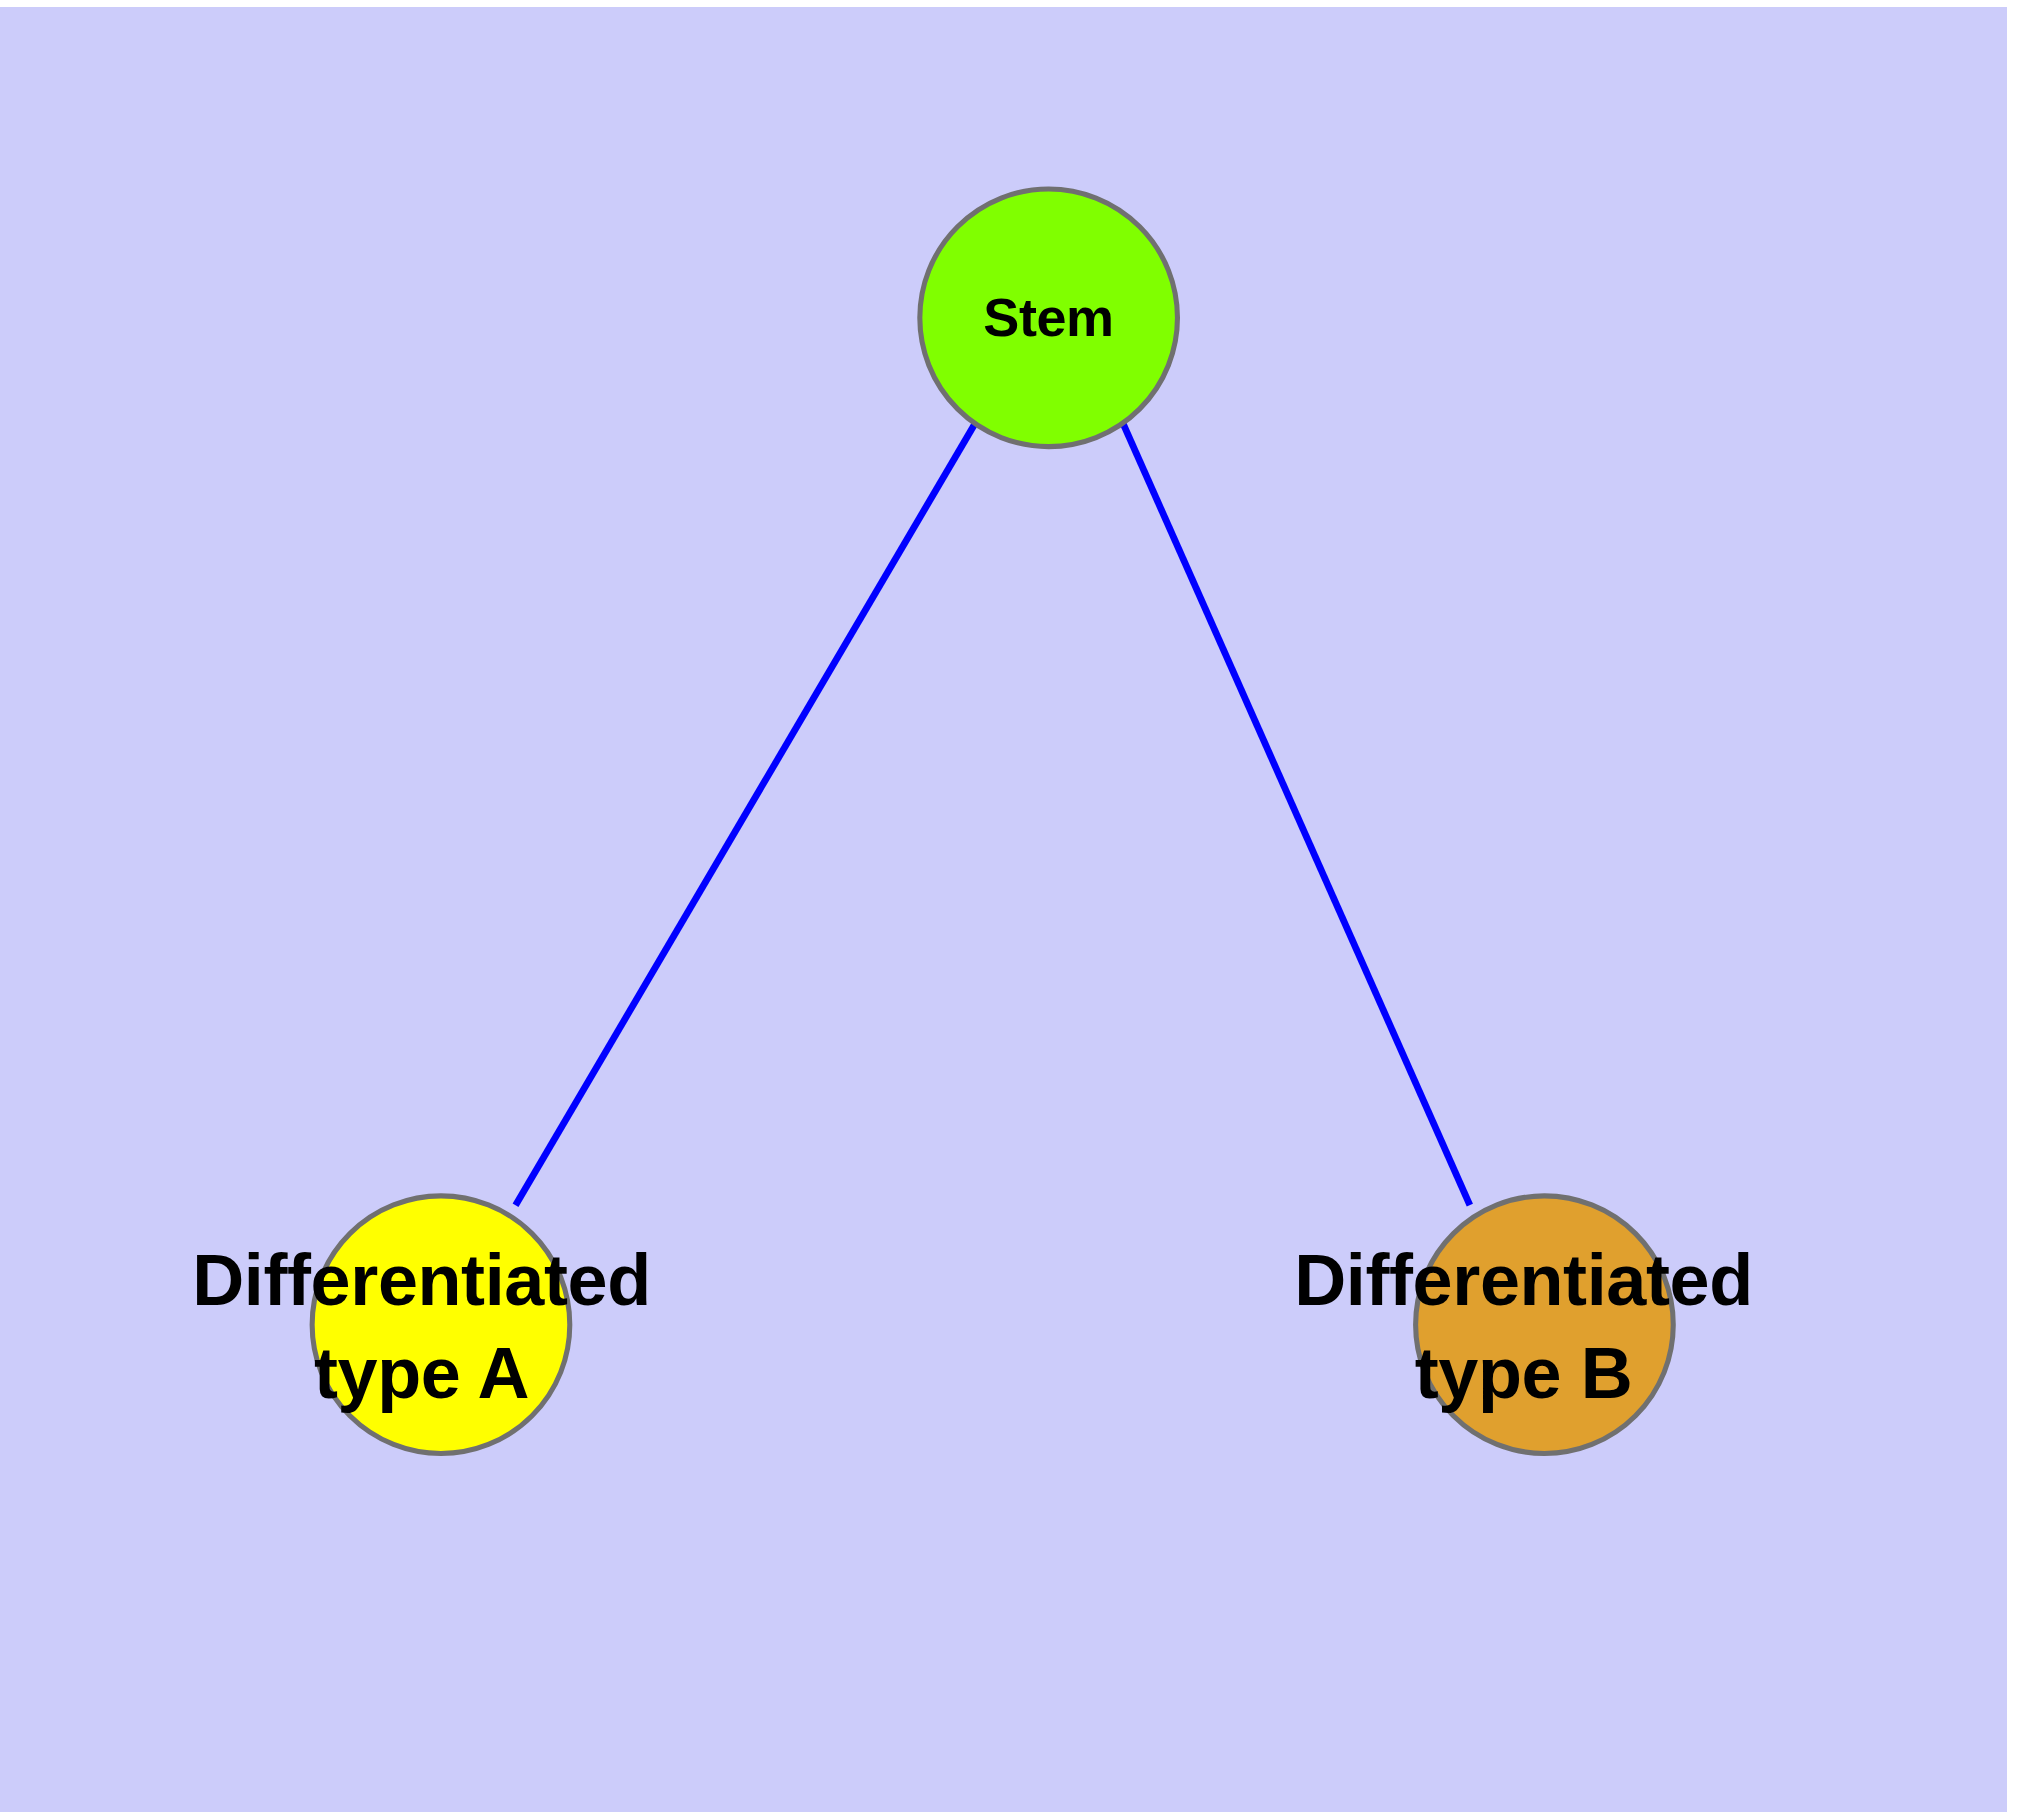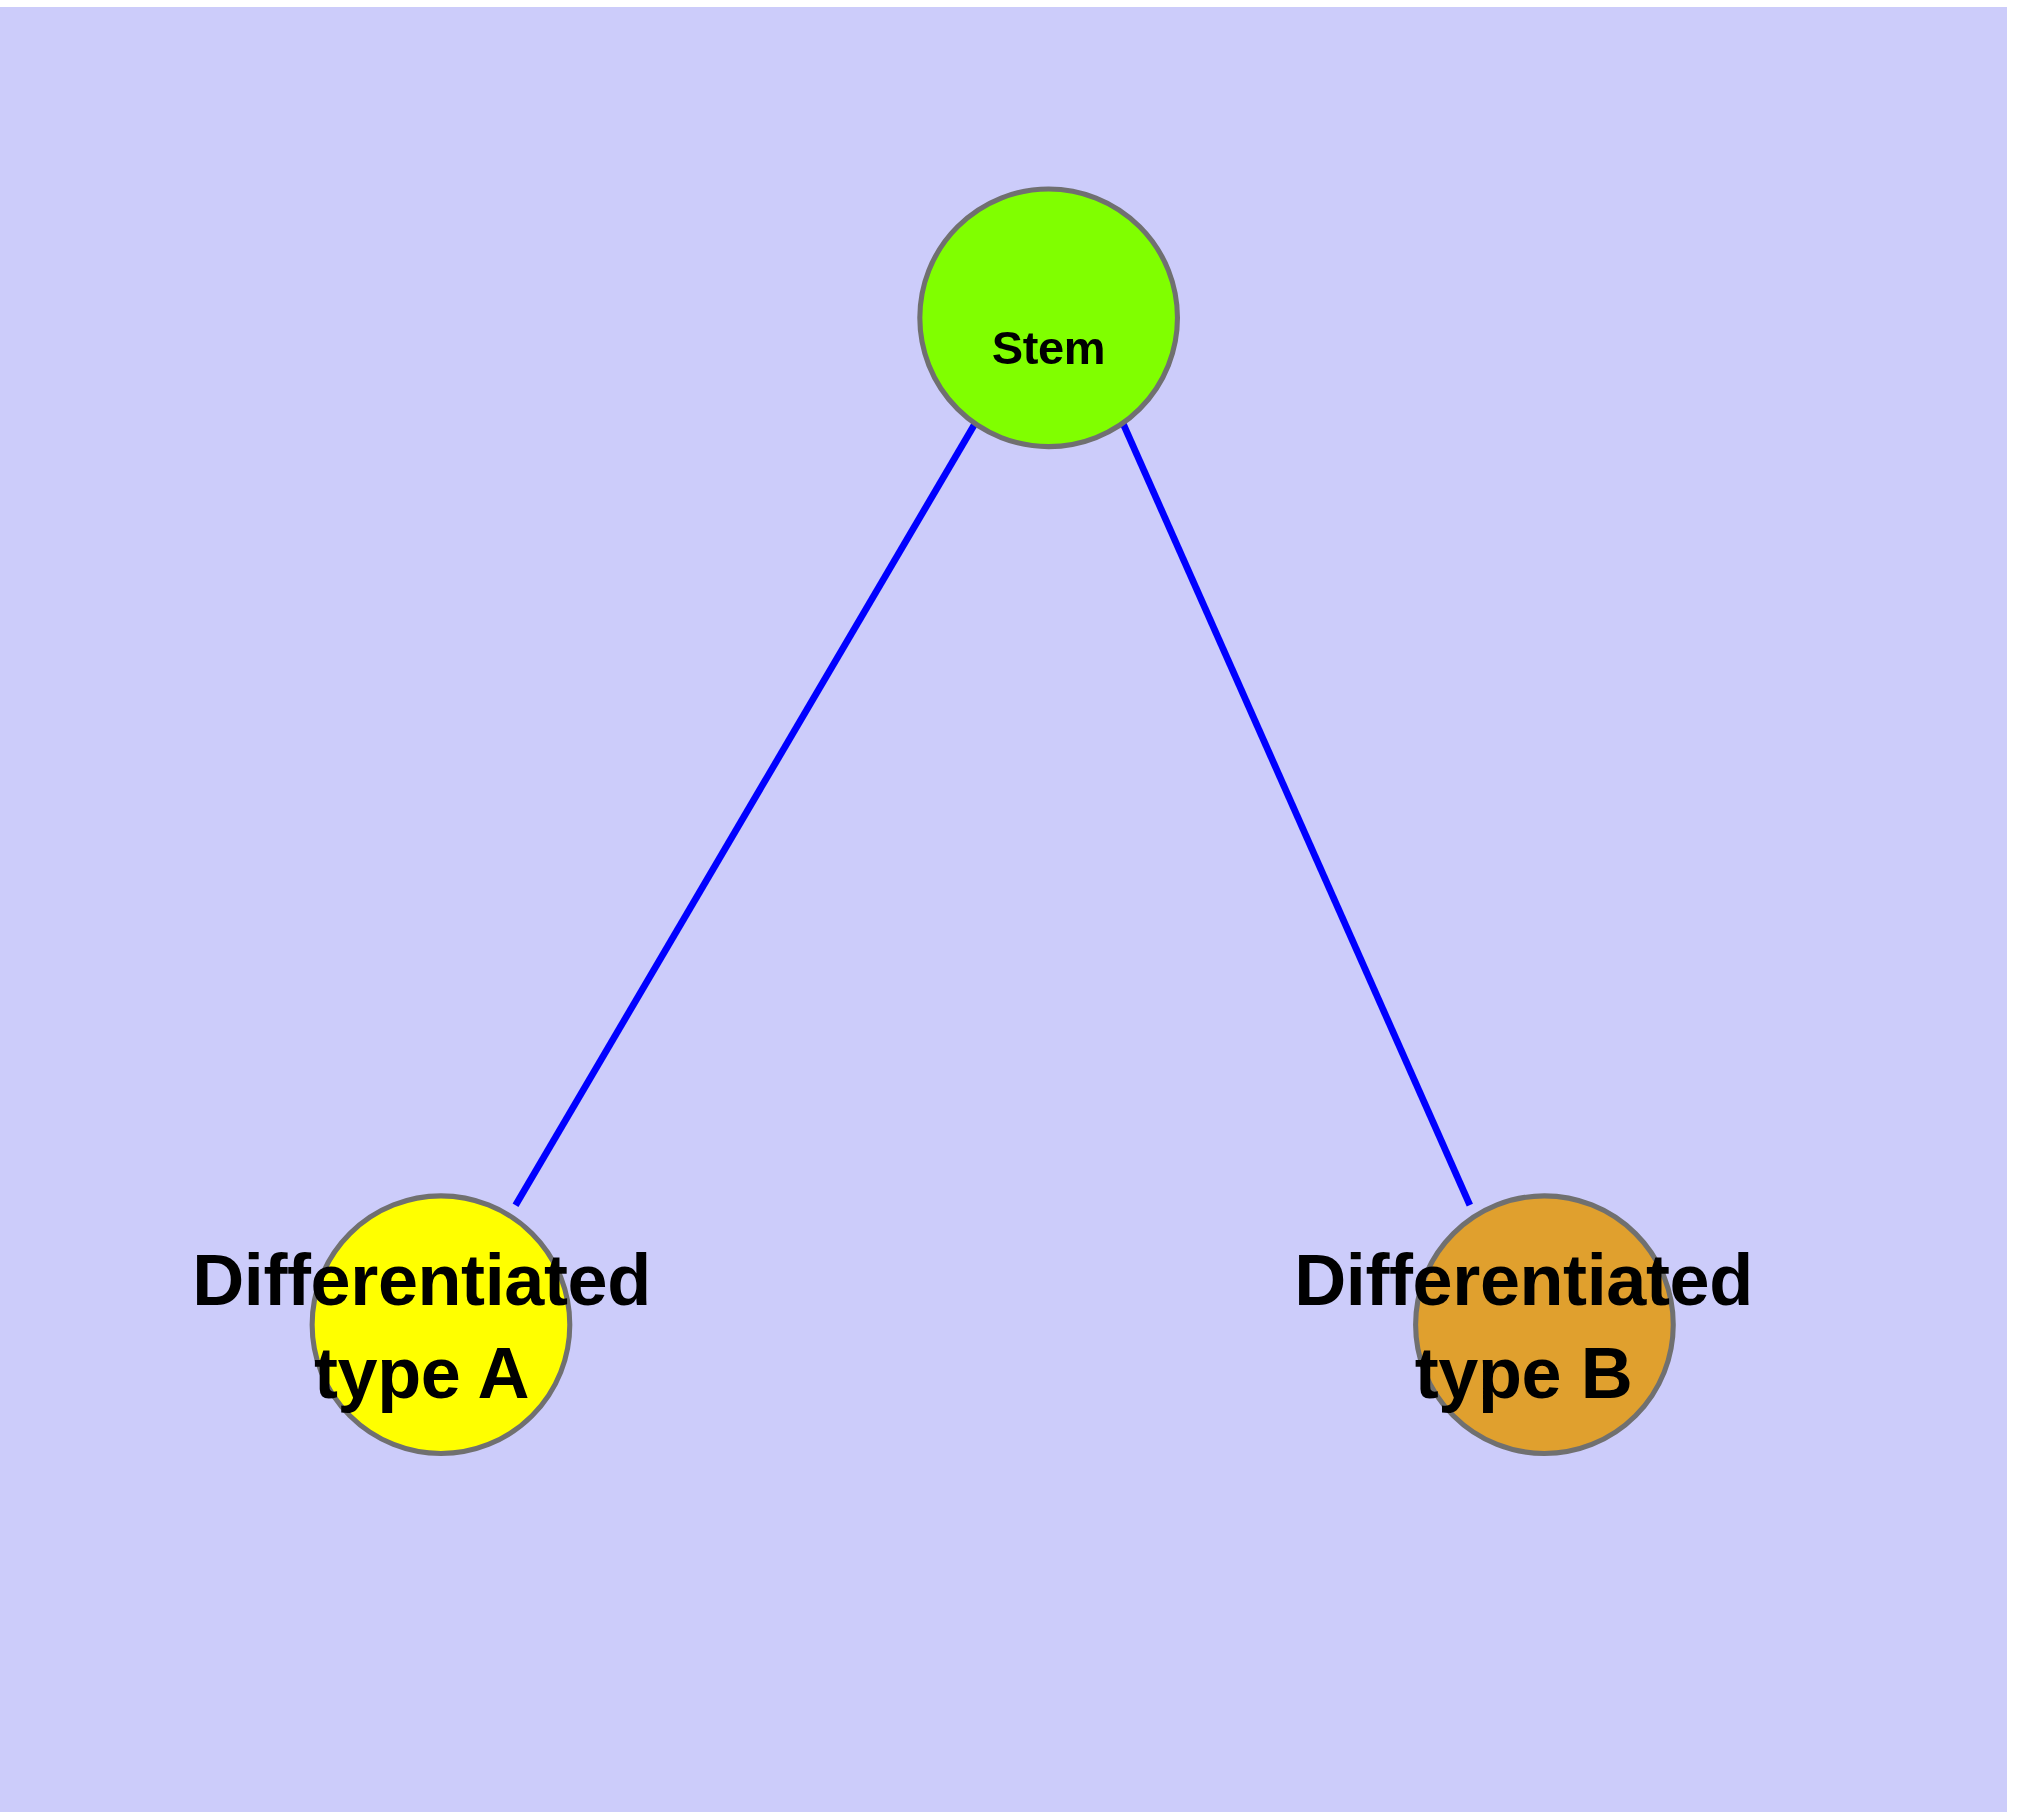--- a/index.html
+++ b/index.html
@@ -37,22 +37,21 @@
     font-family: "Liberation Sans", sans-serif;
     font-weight: bold;
     font-size: 72px;
     line-height: 93px;
     text-align: center;
     white-space: pre;
     letter-spacing: -0.4px;
     pointer-events: none;
   }
   .label-stem {
-    font-size: 47px;
-    margin-top: 30px;
+    font-size: 54px;
   }
 </style>
 </head>
 <body>
 
 <div id="canvas" style="width: 2021px; height: 1812px; background: rgb(255, 255, 255);">
 
   <div id="plot-area" style="background: rgb(204, 204, 250);"></div>
 
   <svg id="graph-svg" viewBox="0 0 2384 2138" xmlns="http://www.w3.org/2000/svg">

